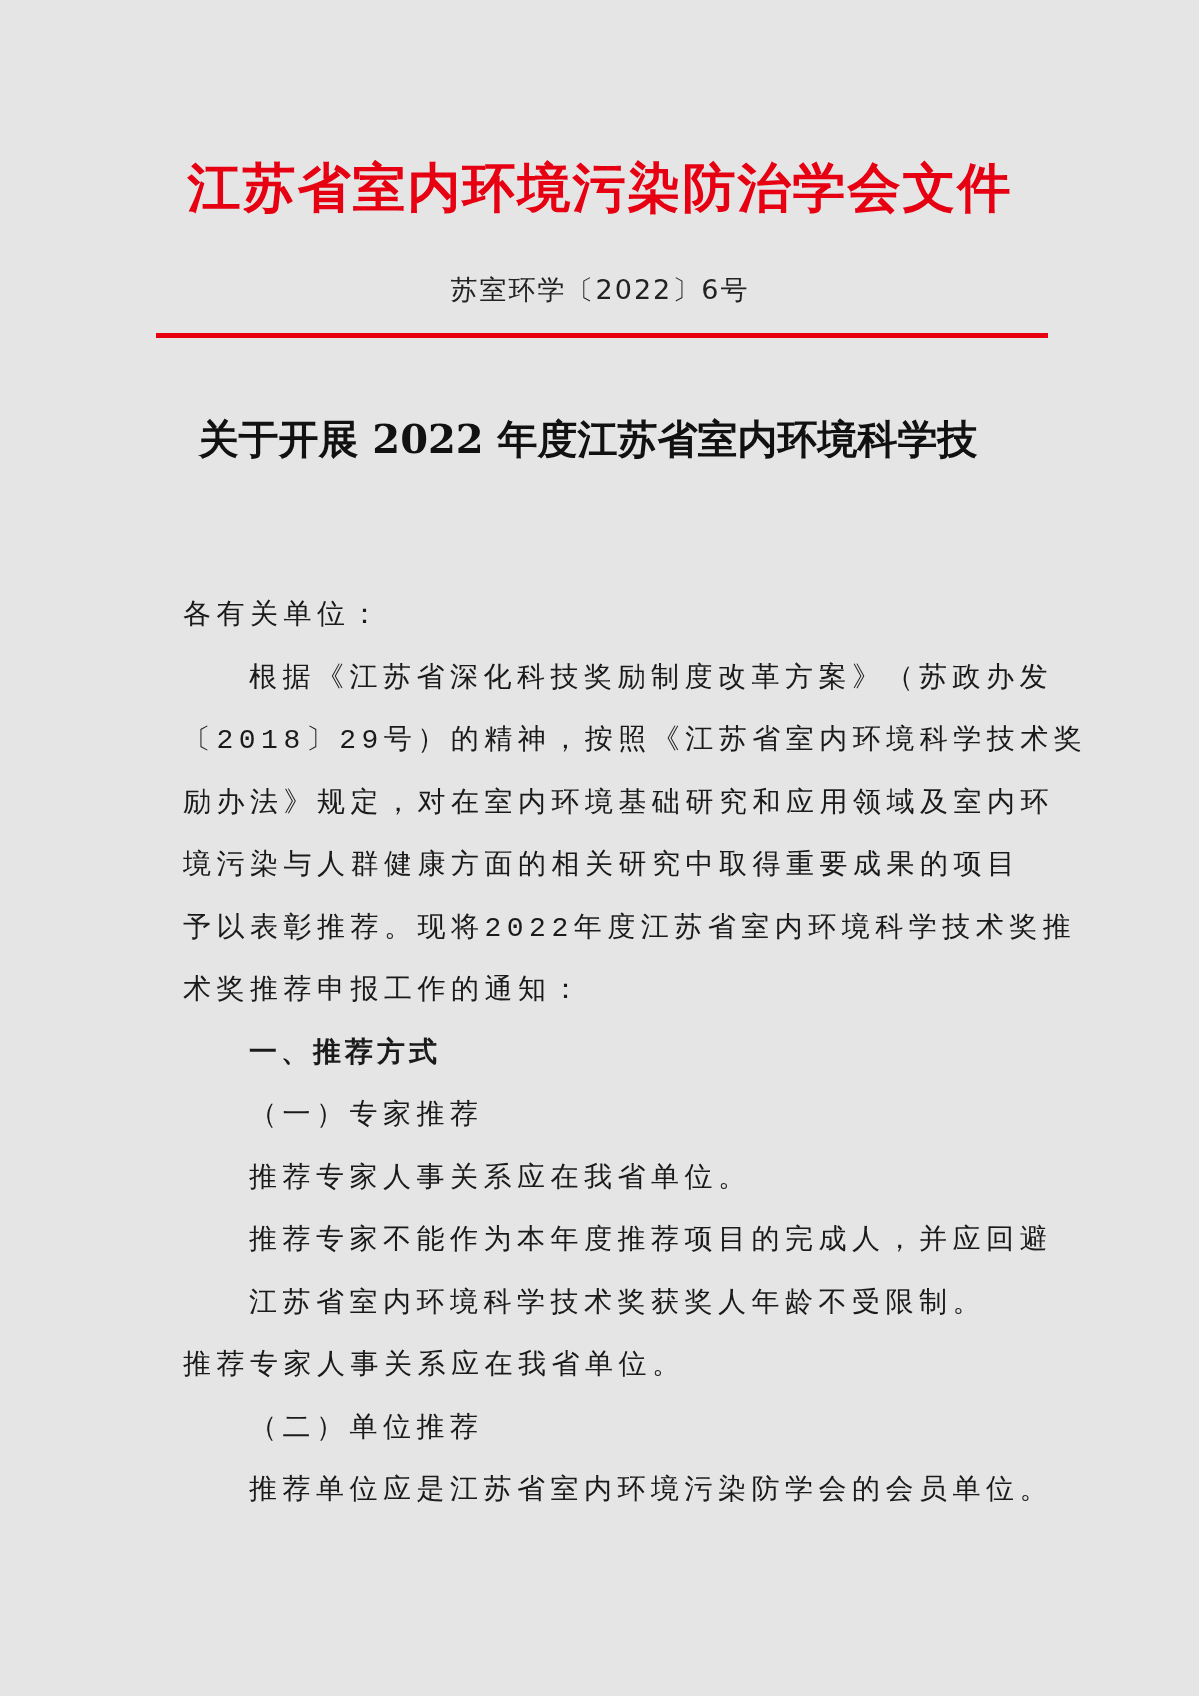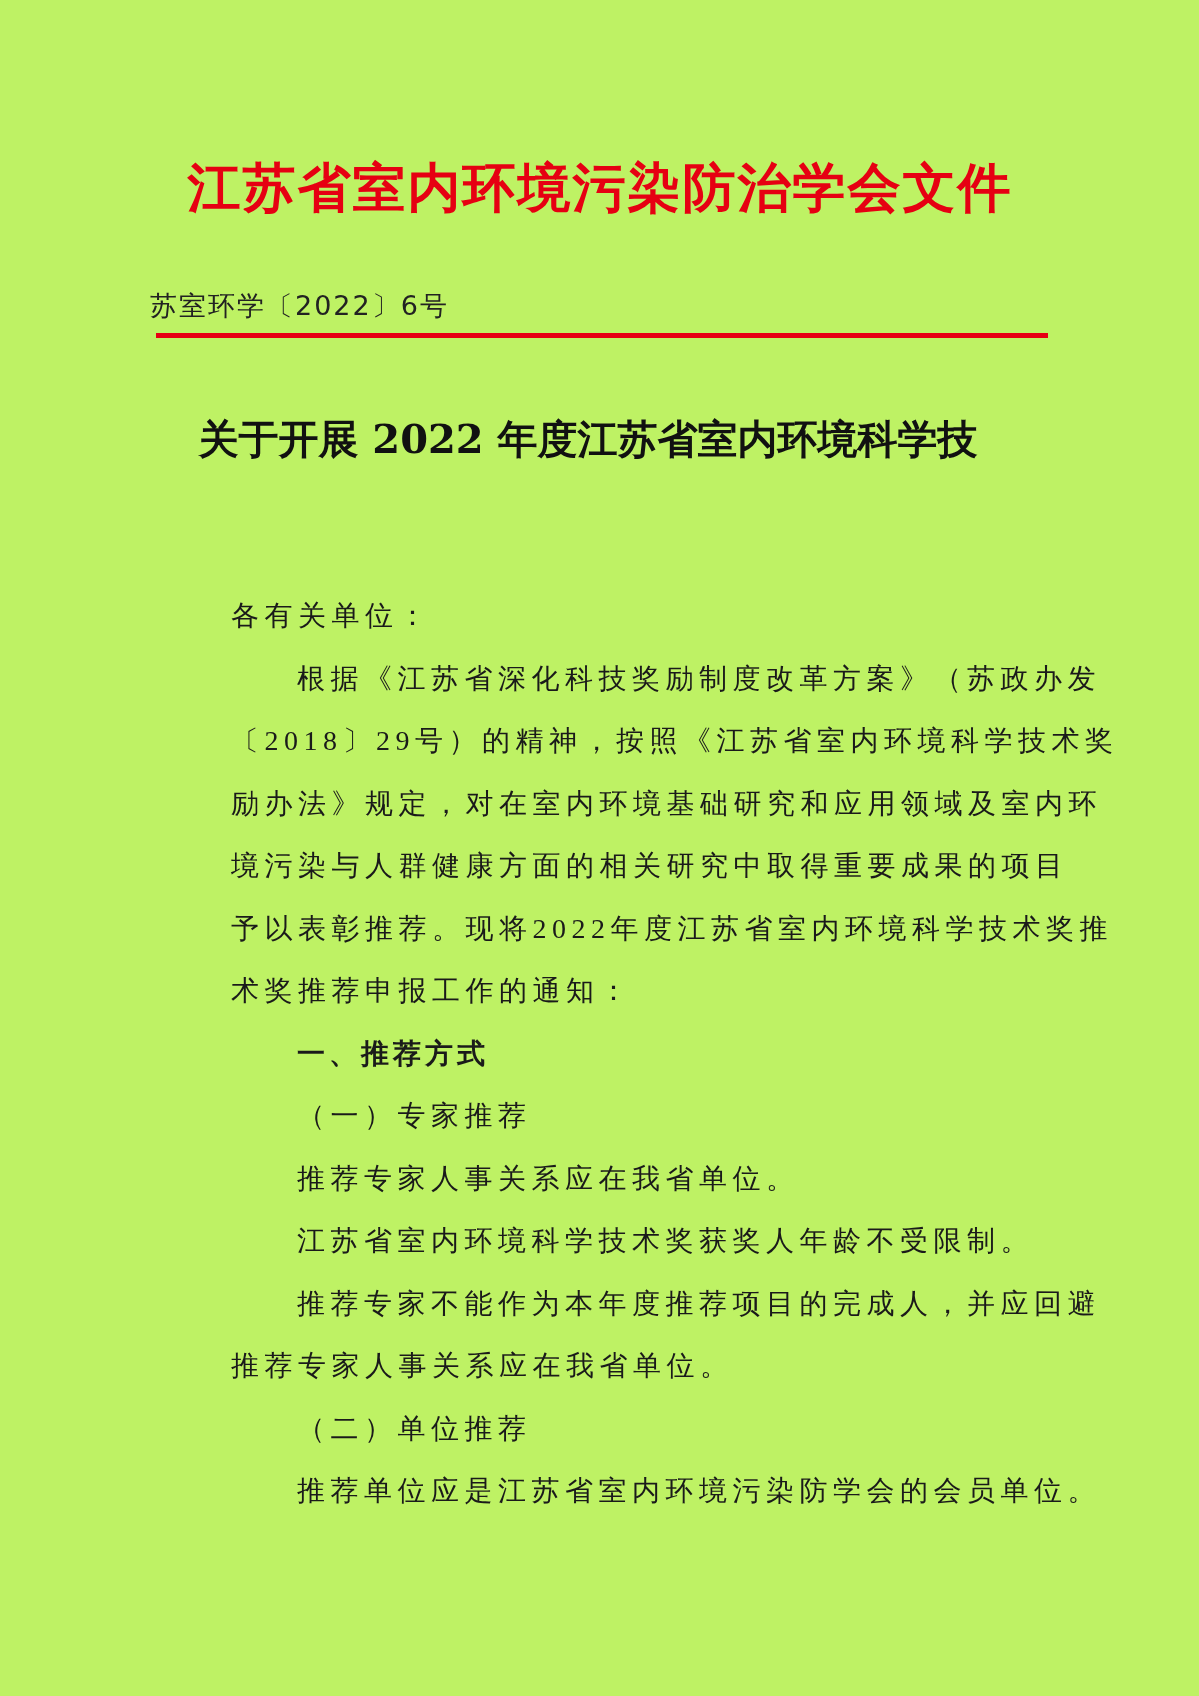--- a/index.html
+++ b/index.html
@@ -13,47 +13,46 @@
       position: relative;
       overflow: hidden;
       font-family: "DejaVu Serif", "Liberation Serif", serif;
       color: #111111;
     }
     .page {
       position: absolute;
       left: 0; top: 0;
       width: 1199px;
       height: 1696px;
-      background: #bef264;
+      background: #e5e5e5;
     }
     .org-header {
       position: absolute;
       left: 150px;
       top: 152px;
       width: 900px;
       text-align: center;
       font-family: "DejaVu Serif", "Liberation Serif", serif;
       font-size: 53px;
       font-weight: bold;
       letter-spacing: 2px;
       line-height: 70px;
       white-space: nowrap;
     }
     .doc-number {
       position: absolute;
       left: 150px;
       top: 270px;
       width: 900px;
-      text-align: left;
+      text-align: center;
       font-family: "DejaVu Sans", "Liberation Sans", sans-serif;
       font-size: 27px;
       letter-spacing: 2px;
       line-height: 40px;
       color: #222222;
-      margin-top: 16px;
     }
     .red-rule {
       position: absolute;
       left: 156px;
       top: 333px;
       width: 892px;
       height: 5px;
     }
     .doc-title {
       position: absolute;
@@ -66,25 +65,24 @@
       font-size: 40px;
       line-height: 58px;
       color: #111111;
     }
     .doc-title .t-line { display: block; white-space: nowrap; }
     .body-text {
       position: absolute;
       left: 183px;
       top: 585px;
       width: 840px;
-      font-family: Liberation Serif, serif;
+      font-family: Liberation Mono, monospace;
       font-size: 28px;
       letter-spacing: 5.5px;
       color: #1a1a1a;
-      margin-left: 48px;
     }
     .line {
       display: block;
       height: 62.5px;
       line-height: 62.5px;
       white-space: nowrap;
     }
     .indent { padding-left: 66px; }
     .heading { font-weight: bold; letter-spacing: 4px; }
   </style>
@@ -110,21 +108,21 @@
     <span class="line">〔2018〕29号）的精神，按照《江苏省室内环境科学技术奖</span>
     <span class="line">励办法》规定，对在室内环境基础研究和应用领域及室内环</span>
     <span class="line">境污染与人群健康方面的相关研究中取得重要成果的项目</span>
     <span class="line">予以表彰推荐。现将2022年度江苏省室内环境科学技术奖推</span>
     <span class="line">术奖推荐申报工作的通知：</span>
 
     <span class="line indent heading">一、推荐方式</span>
     <span class="line indent">（一）专家推荐</span>
 
     <span class="line indent">推荐专家人事关系应在我省单位。</span>
+    <span class="line indent">推荐专家不能作为本年度推荐项目的完成人，并应回避</span>
     <span class="line indent">江苏省室内环境科学技术奖获奖人年龄不受限制。</span>
-    <span class="line indent">推荐专家不能作为本年度推荐项目的完成人，并应回避</span>
     <span class="line">推荐专家人事关系应在我省单位。</span>
 
     <span class="line indent">（二）单位推荐</span>
     <span class="line indent">推荐单位应是江苏省室内环境污染防学会的会员单位。</span>
   </div>
 
 </div>
 
 </body></html>

